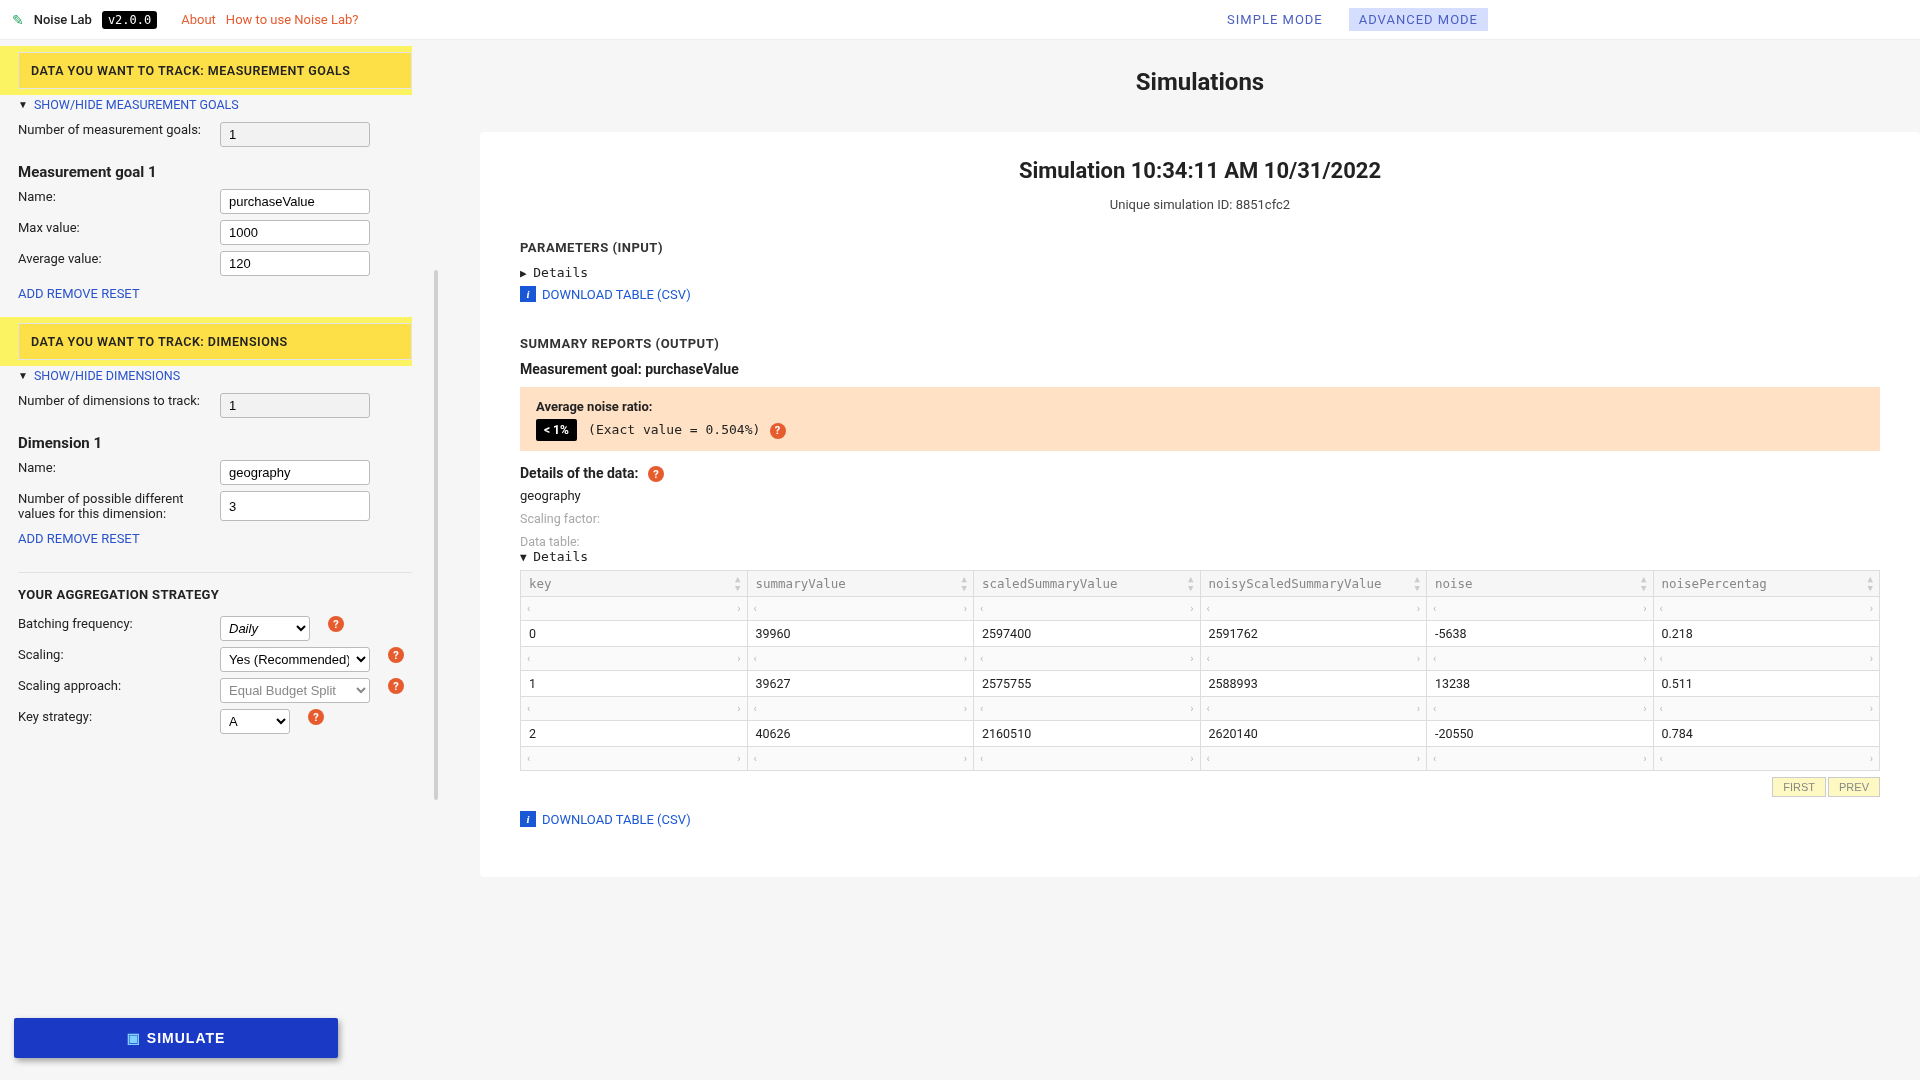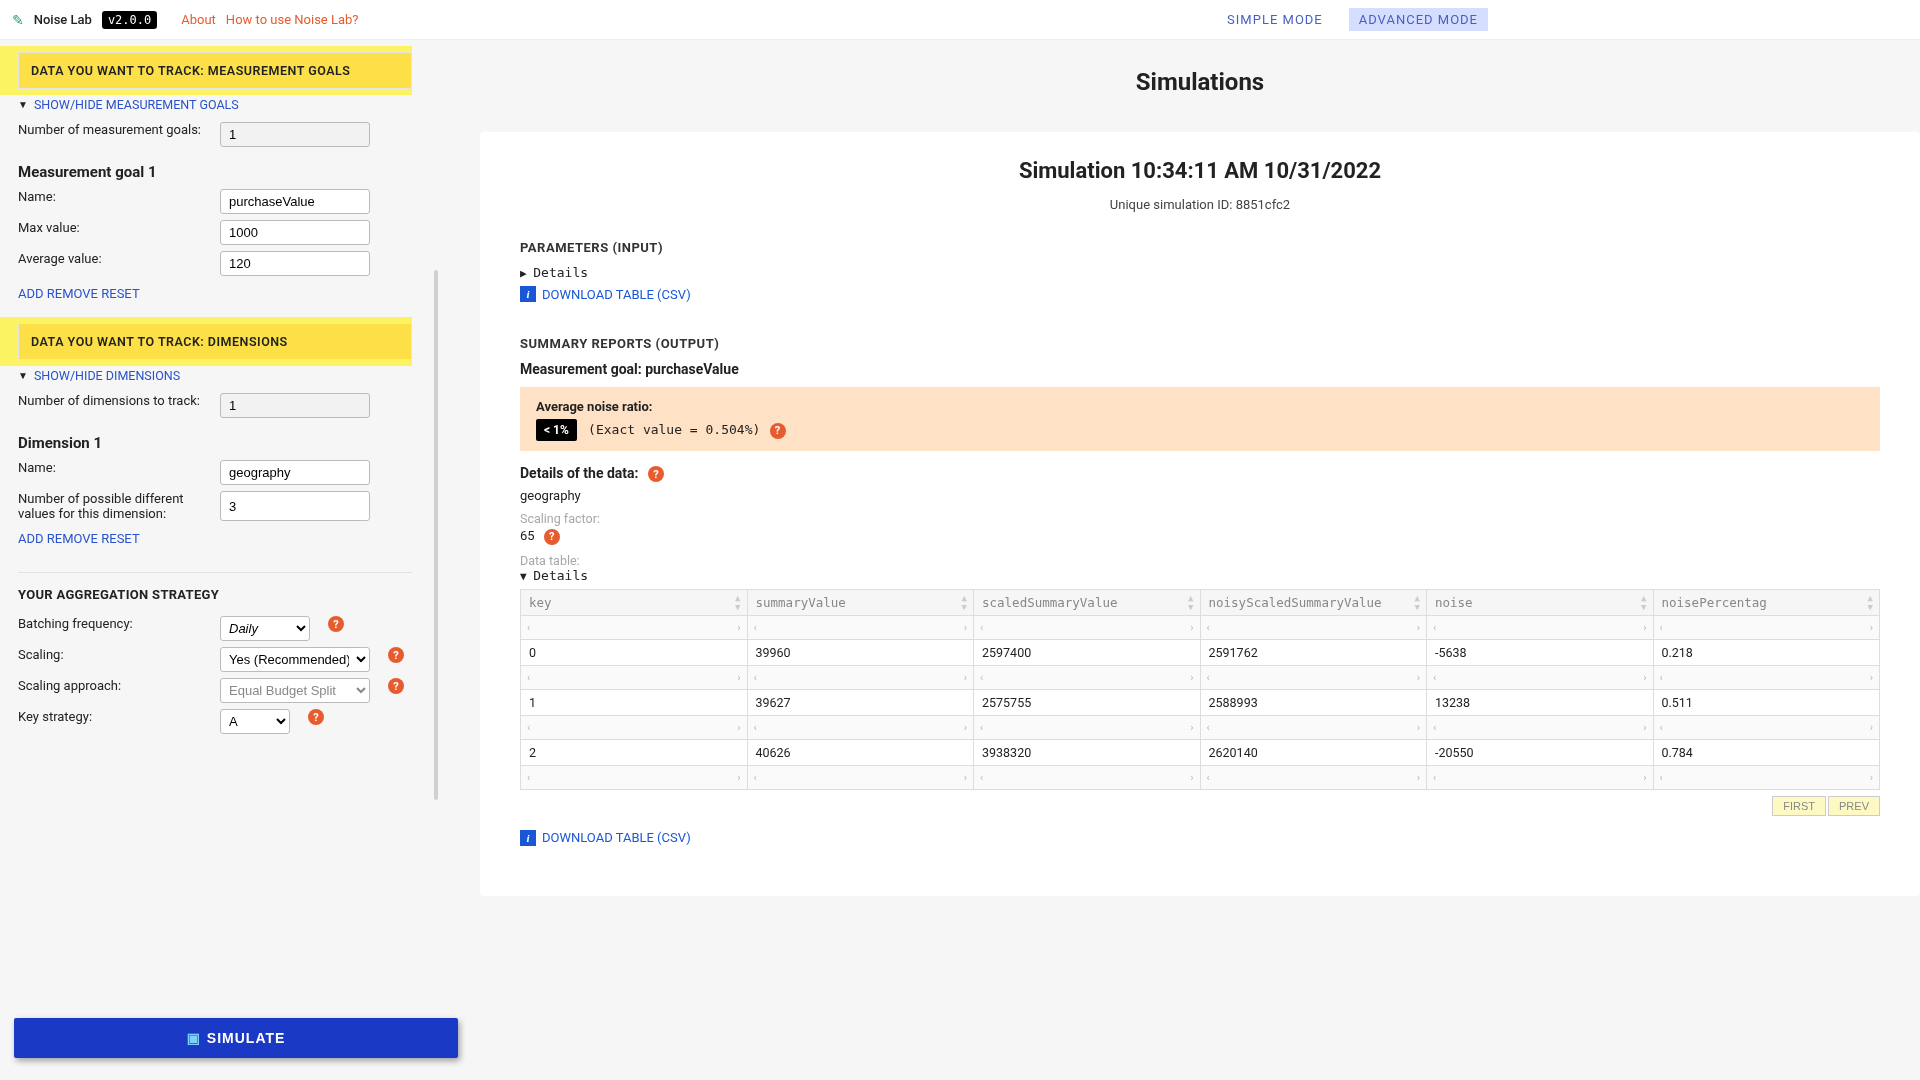--- a/index.html
+++ b/index.html
@@ -26,21 +26,21 @@
   .disclosure::before { content:"▼"; font-size:10px; }
   .form-row { display:flex; gap:12px; margin:6px 0; }
   .form-label { width:190px; font-size:13px; }
   .form-input { width:150px; padding:4px 8px; border:1px solid #bbb; border-radius:3px; font-size:13px; background:#fff;}
   .form-input.ro { background:#f2f2f2; }
   .form-select { width:150px; padding:3px 4px; border:1px solid #bbb; border-radius:3px; font-size:13px; background:#fff;}
   .sub-title { font-weight:700; font-size:15px; margin:16px 0 8px 0;}
   .action-links { color:#2952cc; font-size:13px; margin:10px 0 22px 0;}
   .action-links span { cursor:pointer; }
   .help-q { display:inline-flex; align-items:center; justify-content:center; width:16px; height:16px; border-radius:50%; background:#e65c2e; color:#fff; font-size:11px; font-weight:700; margin-left:6px;}
-  .simulate-btn { position:fixed; bottom:22px; left:14px; width:444px; background:#1a3ac6; color:#fff; border:none; padding:12px; font-size:14px; font-weight:600; letter-spacing:1px; cursor:pointer; box-shadow:2px 3px 6px rgba(0,0,0,0.35); border-radius:2px;}
+  .simulate-btn { position:fixed; bottom:22px; left:14px; width:324px; background:#1a3ac6; color:#fff; border:none; padding:12px; font-size:14px; font-weight:600; letter-spacing:1px; cursor:pointer; box-shadow:2px 3px 6px rgba(0,0,0,0.35); border-radius:2px;}
   .simulate-icon { color:#7fd0ff; margin-right:6px;}
   
   .content { flex:1; padding:20px 0 20px 40px; overflow:auto;}
   .content h1 { text-align:center; font-size:24px; font-weight:700; margin:8px 0 36px 0;}
   .sim-card { background:#fff; border-radius:4px; padding:26px 40px; margin-right:0;}
   .sim-title { text-align:center; font-size:22px; font-weight:700; margin-bottom:14px;}
   .sim-id { text-align:center; font-size:13px; color:#444; margin-bottom:28px;}
   .sect-label { font-size:13px; font-weight:700; letter-spacing:0.5px; color:#333; margin:10px 0 10px 0;}
   .details-toggle { font-family:monospace; font-size:13px; cursor:pointer;}
   .details-toggle::before { content:"▶ "; font-size:11px;}
@@ -201,24 +201,20 @@
           <span class="help-q">?</span>
         </div>
       </div>
       
       <div class="details-title">
         <span>Details of the data:</span>
         <span class="help-q">?</span>
       </div>
       <div class="meta-val">geography</div>
       <div class="meta-lbl">Scaling factor:</div>
-      <div class="meta-val">
-        <span>65</span>
-        <span class="help-q">?</span>
-      </div>
       <div class="meta-lbl">Data table:</div>
       <div class="details-toggle open">Details</div>
       
       <table class="data" id="data-table">
         <thead>
             <tr id="thead-row">
               <th>key<span class="sort">▲<br>▼</span></th>
               <th>summaryValue<span class="sort">▲<br>▼</span></th>
               <th>scaledSummaryValue<span class="sort">▲<br>▼</span></th>
               <th>noisyScaledSummaryValue<span class="sort">▲<br>▼</span></th>
@@ -263,21 +259,21 @@
               <td>&nbsp;</td>
               <td>&nbsp;</td>
               <td>&nbsp;</td>
               <td>&nbsp;</td>
               <td>&nbsp;</td>
               <td>&nbsp;</td>
             </tr>
             <tr>
               <td>2</td>
               <td>40626</td>
-              <td>3938320</td>
+              <td>2160510</td>
               <td>2620140</td>
               <td>-20550</td>
               <td>0.784</td>
             </tr>
             <tr class="filter-row">
               <td>&nbsp;</td>
               <td>&nbsp;</td>
               <td>&nbsp;</td>
               <td>&nbsp;</td>
               <td>&nbsp;</td>

